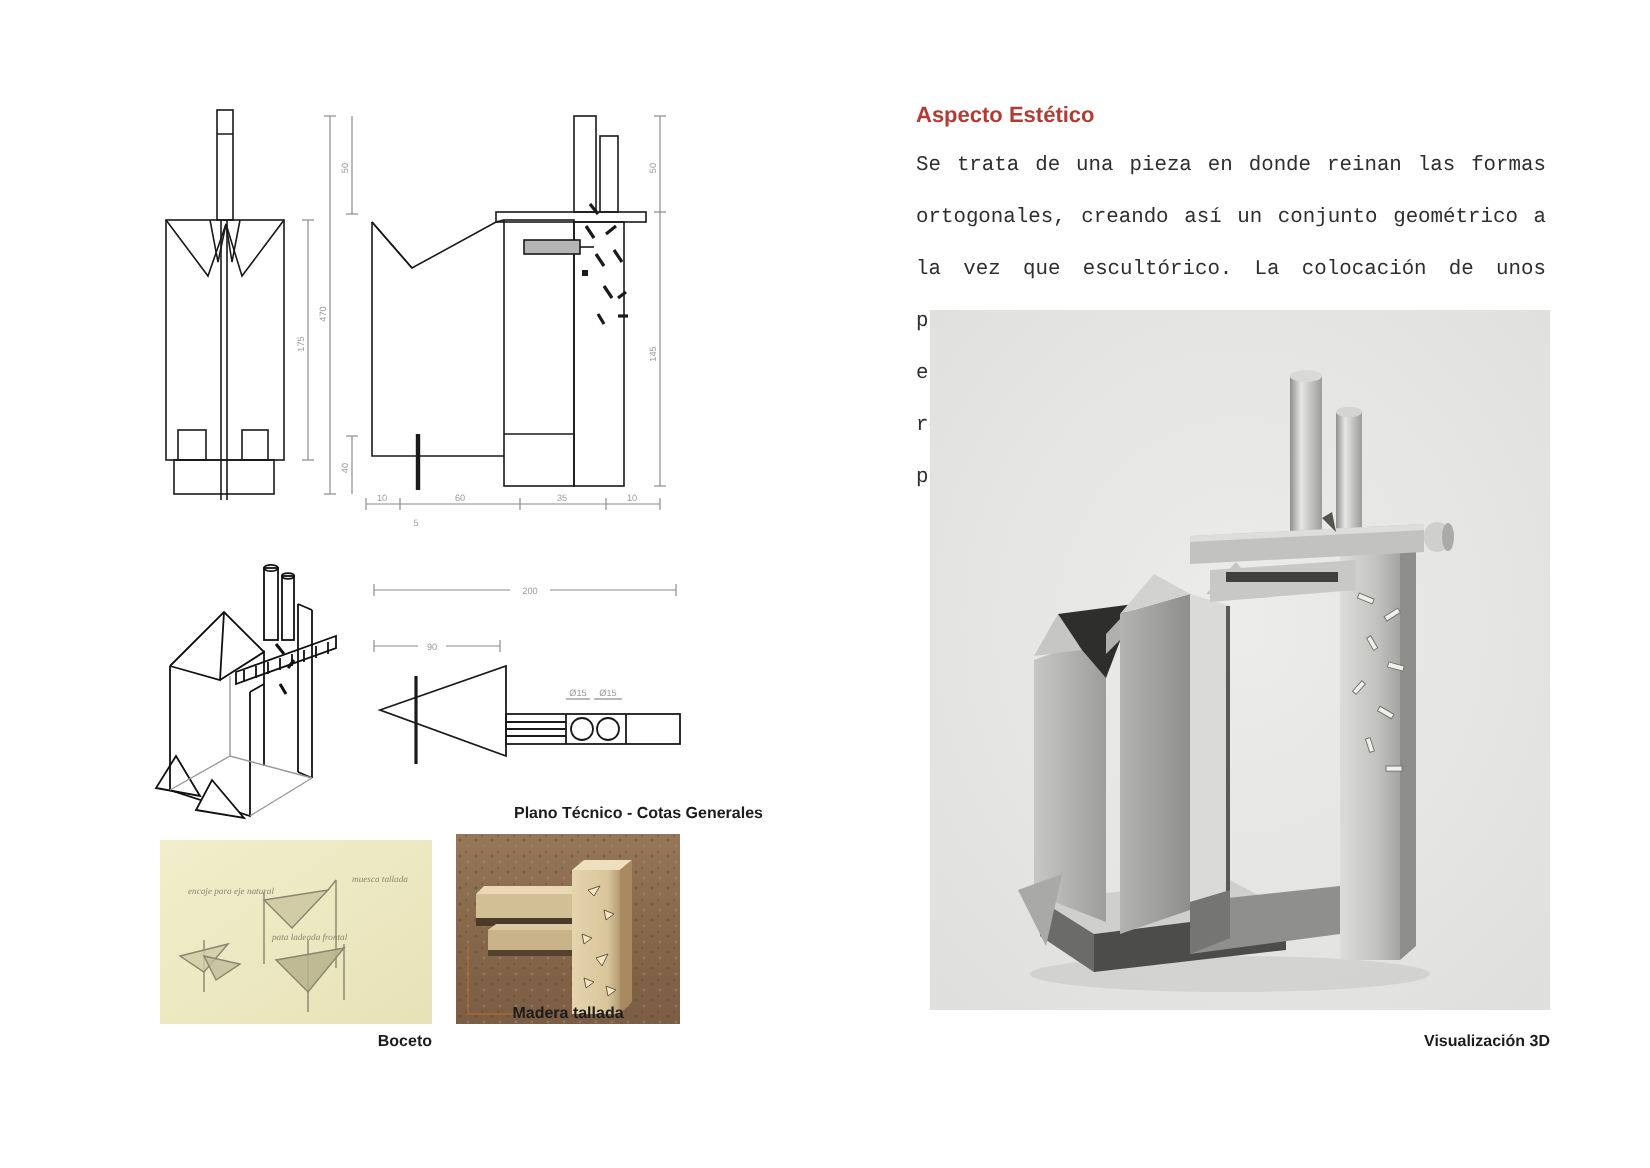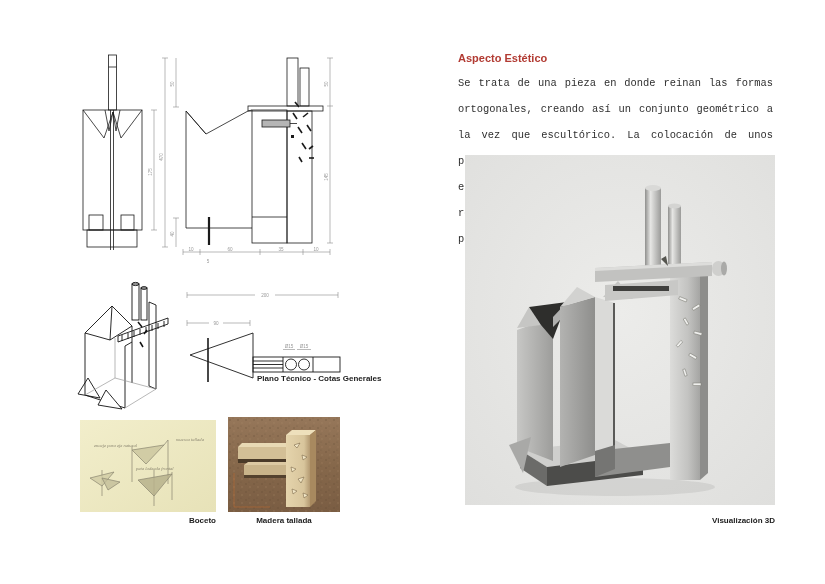--- a/index.html
+++ b/index.html
@@ -5,23 +5,23 @@
   html,body{margin:0;padding:0;background:#ffffff;}
   .page{position:relative;width:825px;height:584px;background:#ffffff;overflow:hidden;
         font-family:"Liberation Sans",sans-serif;color:#2e2e2e;border-radius:22px;}
   .abs{position:absolute;}
   
   .section-heading{left:458px;top:52px;font-size:11px;font-weight:bold;color:#b23b33;}
   .body-text{left:458px;top:70px;width:315px;font-size:10.4px;line-height:26px;
              text-align:justify;color:#2f2f2f;font-family:Liberation Mono, monospace;}
   
   .caption{font-size:8px;font-weight:bold;color:#1c1c1c;}
-  .cap-tech{left:257px;top:374px;}
+  .cap-tech{left:257px;top:402px;}
   .cap-sketch{left:80px;top:516px;width:136px;text-align:right;}
-  .cap-wood{left:228px;top:516px;width:112px;text-align:center;}
+  .cap-wood{left:228px;top:502px;width:112px;text-align:center;}
   .cap-render{left:465px;top:516px;width:310px;text-align:right;}
   
   .ortho-svg{left:55px;top:45px;}
   .iso-svg{left:70px;top:278px;}
   .topview-svg{left:185px;top:285px;}
   .sketch-card{left:80px;top:420px;}
   .wood-photo{left:228px;top:417px;}
   .render-3d{left:465px;top:155px;}
   svg{display:block;}
   .dimtxt{fill:#9a9a9a;font-size:4.6px;font-family:"Liberation Sans",sans-serif;}

